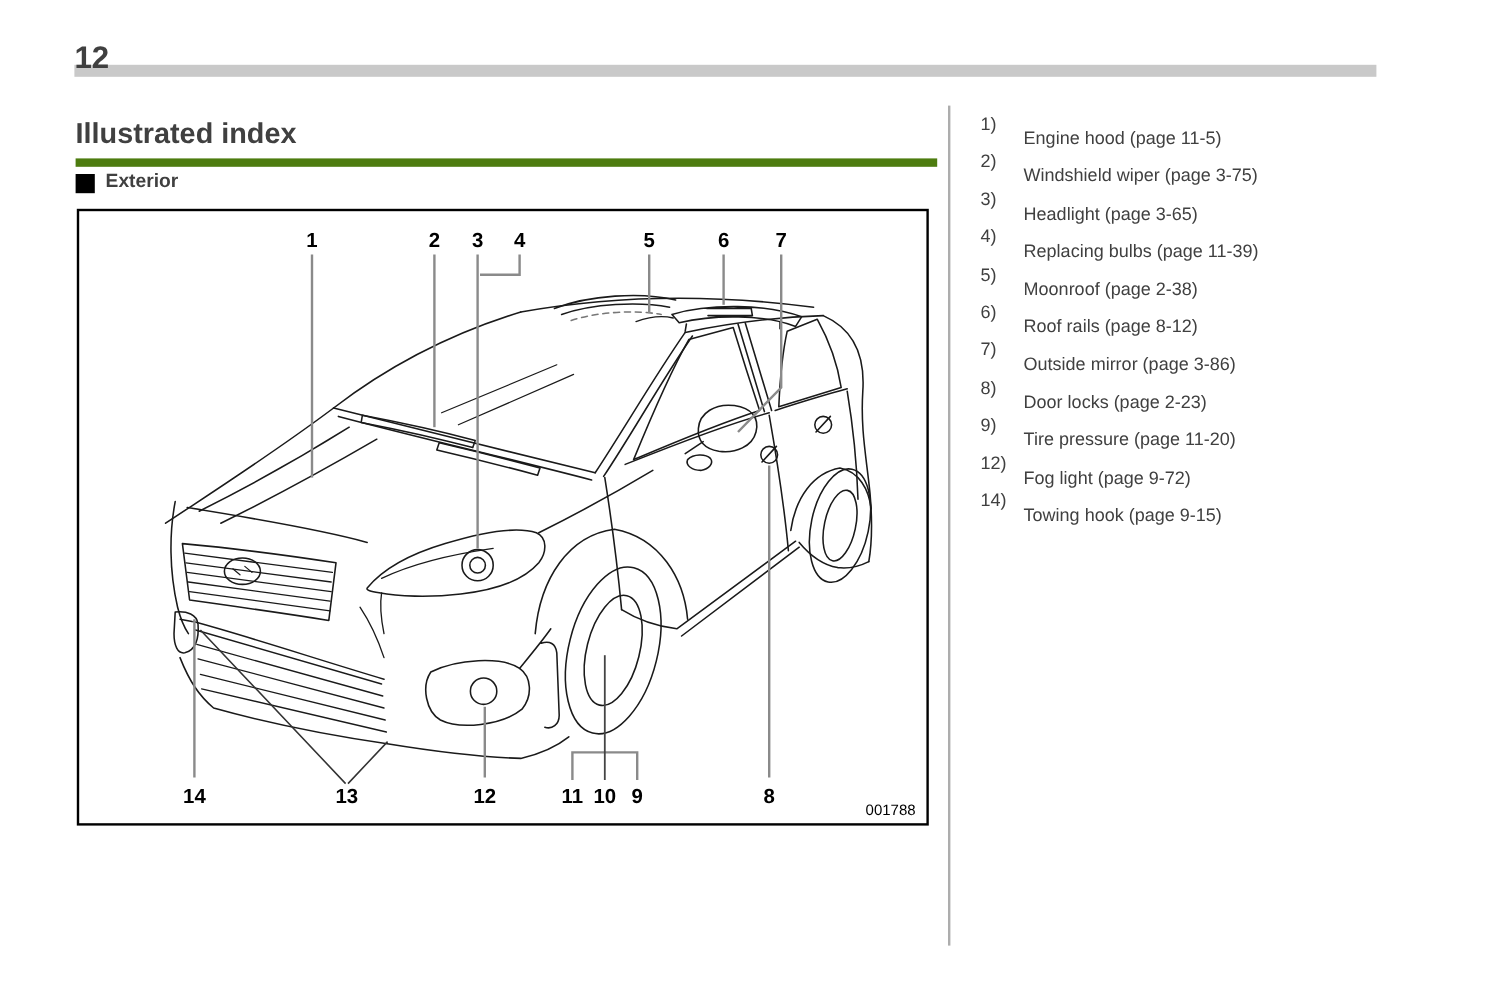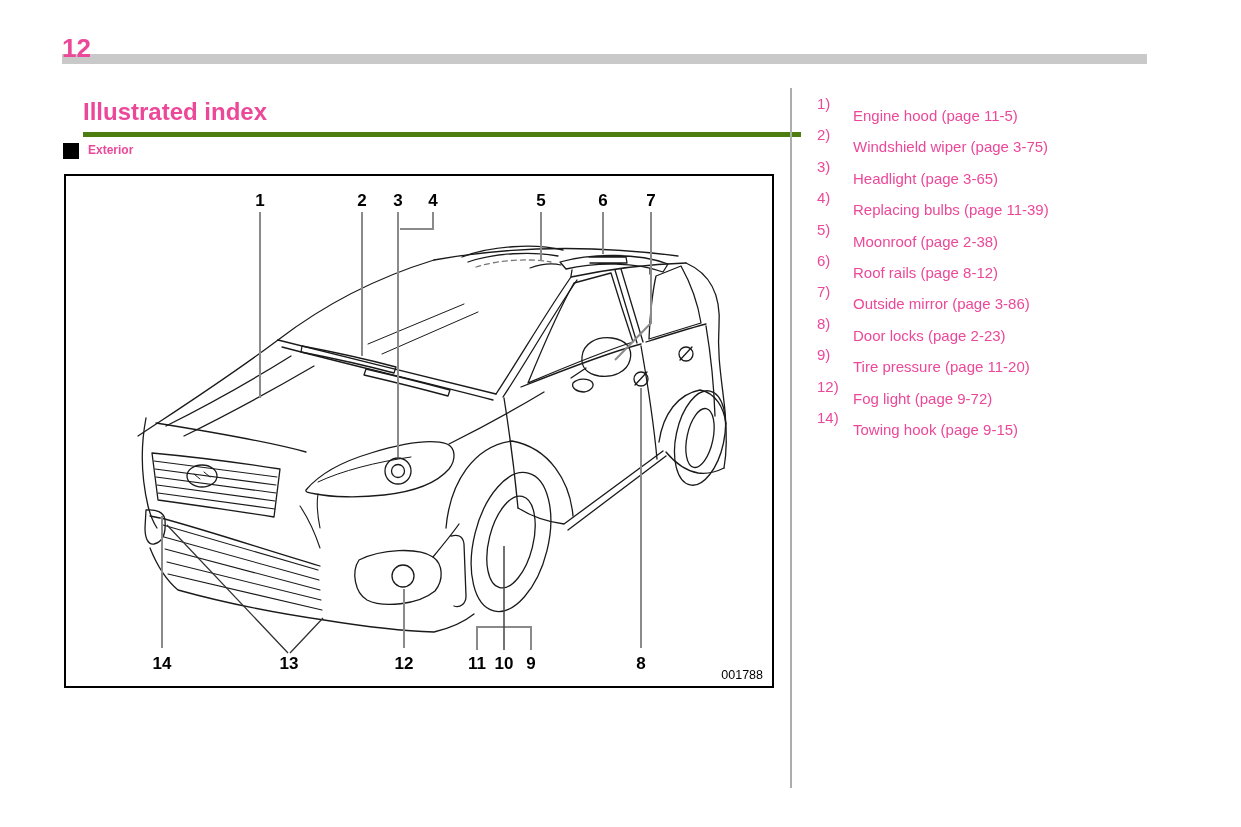--- a/index.html
+++ b/index.html
@@ -1,22 +1,22 @@
 <!DOCTYPE html>
 <html><head>
 <meta charset="utf-8">
 <style>
   html,body{margin:0;padding:0;background:#fff;}
   .page{position:relative;width:1216px;height:827px;background:#fff;overflow:hidden;
-        font-family:"Liberation Sans", sans-serif;color:#ec4899;}
+        font-family:"Liberation Sans", sans-serif;color:#404040;}
   .top-bar{position:absolute;left:62px;top:54px;width:1085px;height:10px;background:#c9c9c9;}
   .page-number{position:absolute;left:62px;top:33px;font-size:26px;font-weight:bold;letter-spacing:0px;}
   .main-title{position:absolute;left:63px;top:98px;width:718px;font-size:24px;font-weight:bold;
-              padding-bottom:6px;border-bottom:5px solid #4d7c0f;margin-left:20px;}
-  .section-head{position:absolute;left:63px;top:143px;font-size:12px;font-weight:bold;display:flex;align-items:flex-start;}
+              padding-bottom:6px;border-bottom:7px solid #4d7c0f;}
+  .section-head{position:absolute;left:63px;top:143px;font-size:16px;font-weight:bold;display:flex;align-items:flex-end;}
   .section-square{width:16px;height:16px;background:#000;display:inline-block;margin-right:9px;}
   .figure-box{position:absolute;left:64px;top:174px;width:710px;height:514px;border:2px solid #000;box-sizing:border-box;}
   .figure-box svg{display:block;width:706px;height:510px;}
   .divider{position:absolute;left:790px;top:88px;width:2px;height:700px;background:#adadad;}
   .parts-list{position:absolute;left:817px;top:94px;font-size:15px;line-height:19.4px;}
   .parts-row{display:flex;}
   .parts-num{width:36px;flex:0 0 36px;}
   .parts-txt{white-space:nowrap;margin-top:12px;}
   text{font-family:"Liberation Sans", sans-serif;}
   .callout{font-size:17px;font-weight:bold;fill:#000;}

